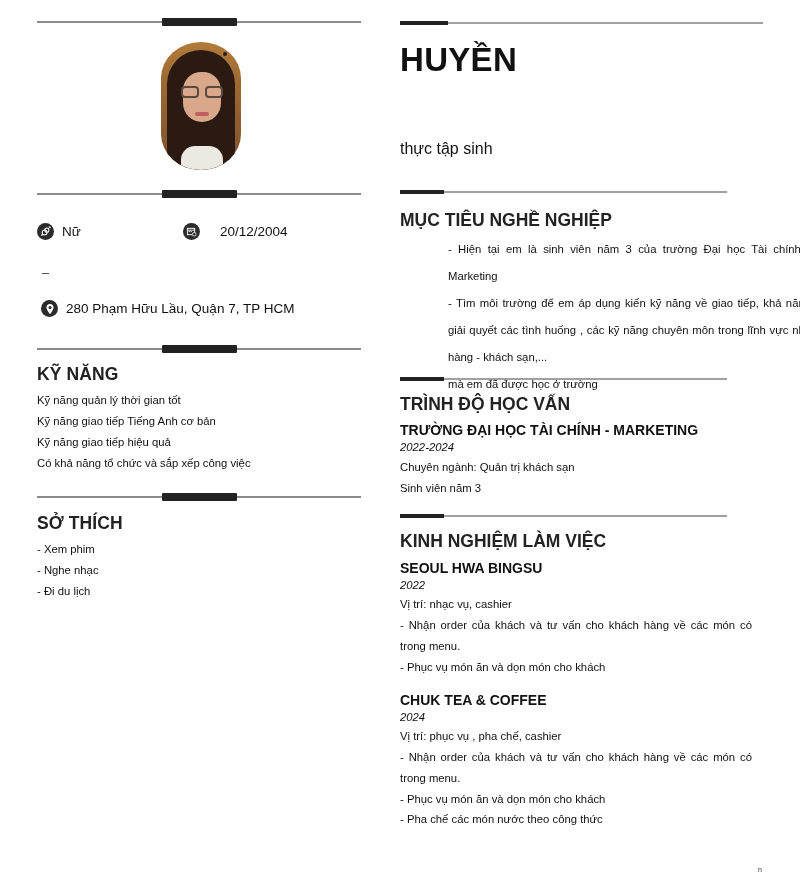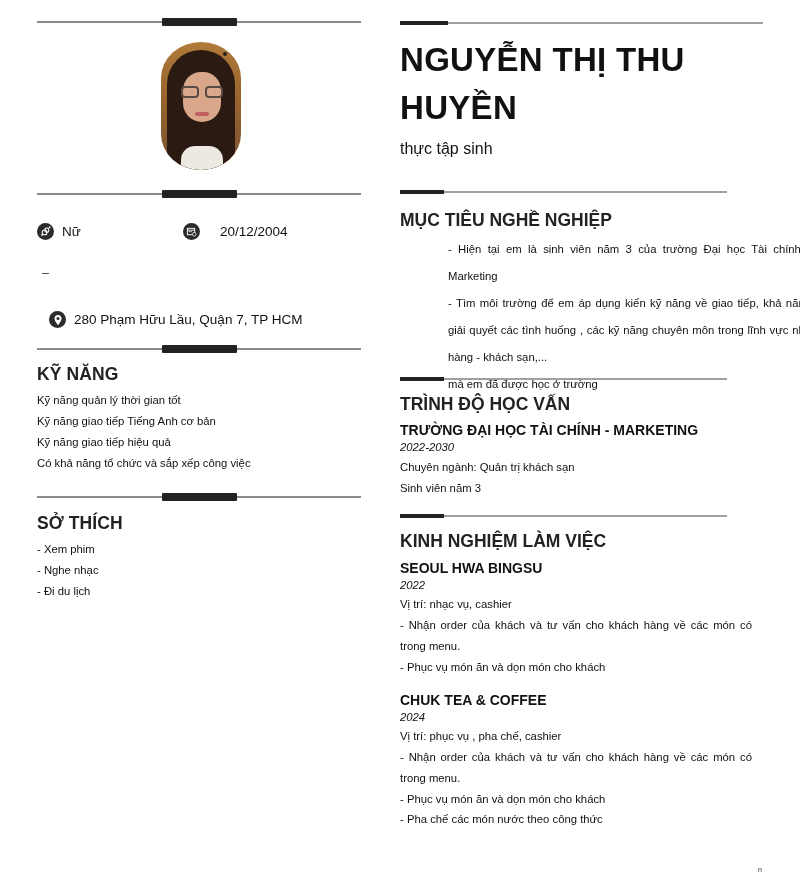--- a/index.html
+++ b/index.html
@@ -98,21 +98,21 @@
           <rect x="3" y="5.5" width="1.2" height="1.2" fill="#fff"></rect>
           <rect x="5" y="5.5" width="1.2" height="1.2" fill="#fff"></rect>
           <circle cx="9" cy="9" r="2" fill="#2b2b2b" stroke="#fff" stroke-width="0.8"></circle>
         </svg>
     </span>
     <span>20/12/2004</span>
   </div>
 
   <div class="dash-mark"></div>
 
-  <div class="info-row" style="left:12px; top:300px;margin-top:11px;">
+  <div class="info-row" style="left:4px; top:300px;">
     <span class="icon-circle pin">
       <svg viewBox="0 0 16 16">
           <path d="M8 3 C5.8 3 4.5 4.6 4.5 6.4 C4.5 9 8 13 8 13 C8 13 11.5 9 11.5 6.4 C11.5 4.6 10.2 3 8 3 Z" fill="#fff"></path>
           <circle cx="8" cy="6.4" r="1.5" fill="#2b2b2b"></circle>
         </svg>
     </span>
     <span>280 Phạm Hữu Lầu, Quận 7, TP HCM</span>
   </div>
 
   <div class="div-center" style="top:345px"></div>
@@ -129,37 +129,36 @@
   <div class="list-l" style="top:539px;">
     <div>- Xem phim</div>
     <div>- Nghe nhạc</div>
     <div>- Đi du lịch</div>
   </div>
 </div>
 
 <div class="col-right">
   <div class="div-left dl-wide" style="top:21px"></div>
   <div class="name">
-    <div>NGUYỄN THỊ THU</div>
     <div>HUYỀN</div>
   </div>
   <div class="role">thực tập sinh</div>
 
   <div class="div-left dl-narrow" style="top:190px"></div>
   <div class="sec-title-r" style="top:210px;">MỤC TIÊU NGHỀ NGHIỆP</div>
   <div class="para" style="top:236px;">
     <div>- Hiện tại em là sinh viên năm 3 của trường Đại học Tài chính - Marketing</div>
     <div>- Tìm môi trường để em áp dụng kiến kỹ năng về giao tiếp, khả năng giải quyết các tình huống , các kỹ năng chuyên môn trong lĩnh vực nhà hàng - khách sạn,...</div>
     <div>mà em đã được học ở trường</div>
   </div>
 
   <div class="div-left dl-narrow" style="top:377px"></div>
   <div class="sec-title-r" style="top:394px;">TRÌNH ĐỘ HỌC VẤN</div>
   <div class="org" style="top:422px;">TRƯỜNG ĐẠI HỌC TÀI CHÍNH - MARKETING</div>
-  <div class="yr" style="top:441px;">2022-2030</div>
+  <div class="yr" style="top:441px;">2022-2024</div>
   <div class="line" style="top:461px;">Chuyên ngành: Quản trị khách sạn</div>
   <div class="line" style="top:482px;">Sinh viên năm 3</div>
 
   <div class="div-left dl-narrow" style="top:514px"></div>
   <div class="sec-title-r" style="top:531px;">KINH NGHIỆM LÀM VIỆC</div>
 
   <div class="org" style="top:560px;">SEOUL HWA BINGSU</div>
   <div class="yr" style="top:579px;">2022</div>
   <div class="line" style="top:598px;">Vị trí: nhạc vụ, cashier</div>
   <div class="just" style="top:615px;">- Nhận order của khách và tư vấn cho khách hàng về các món có trong menu.</div>

